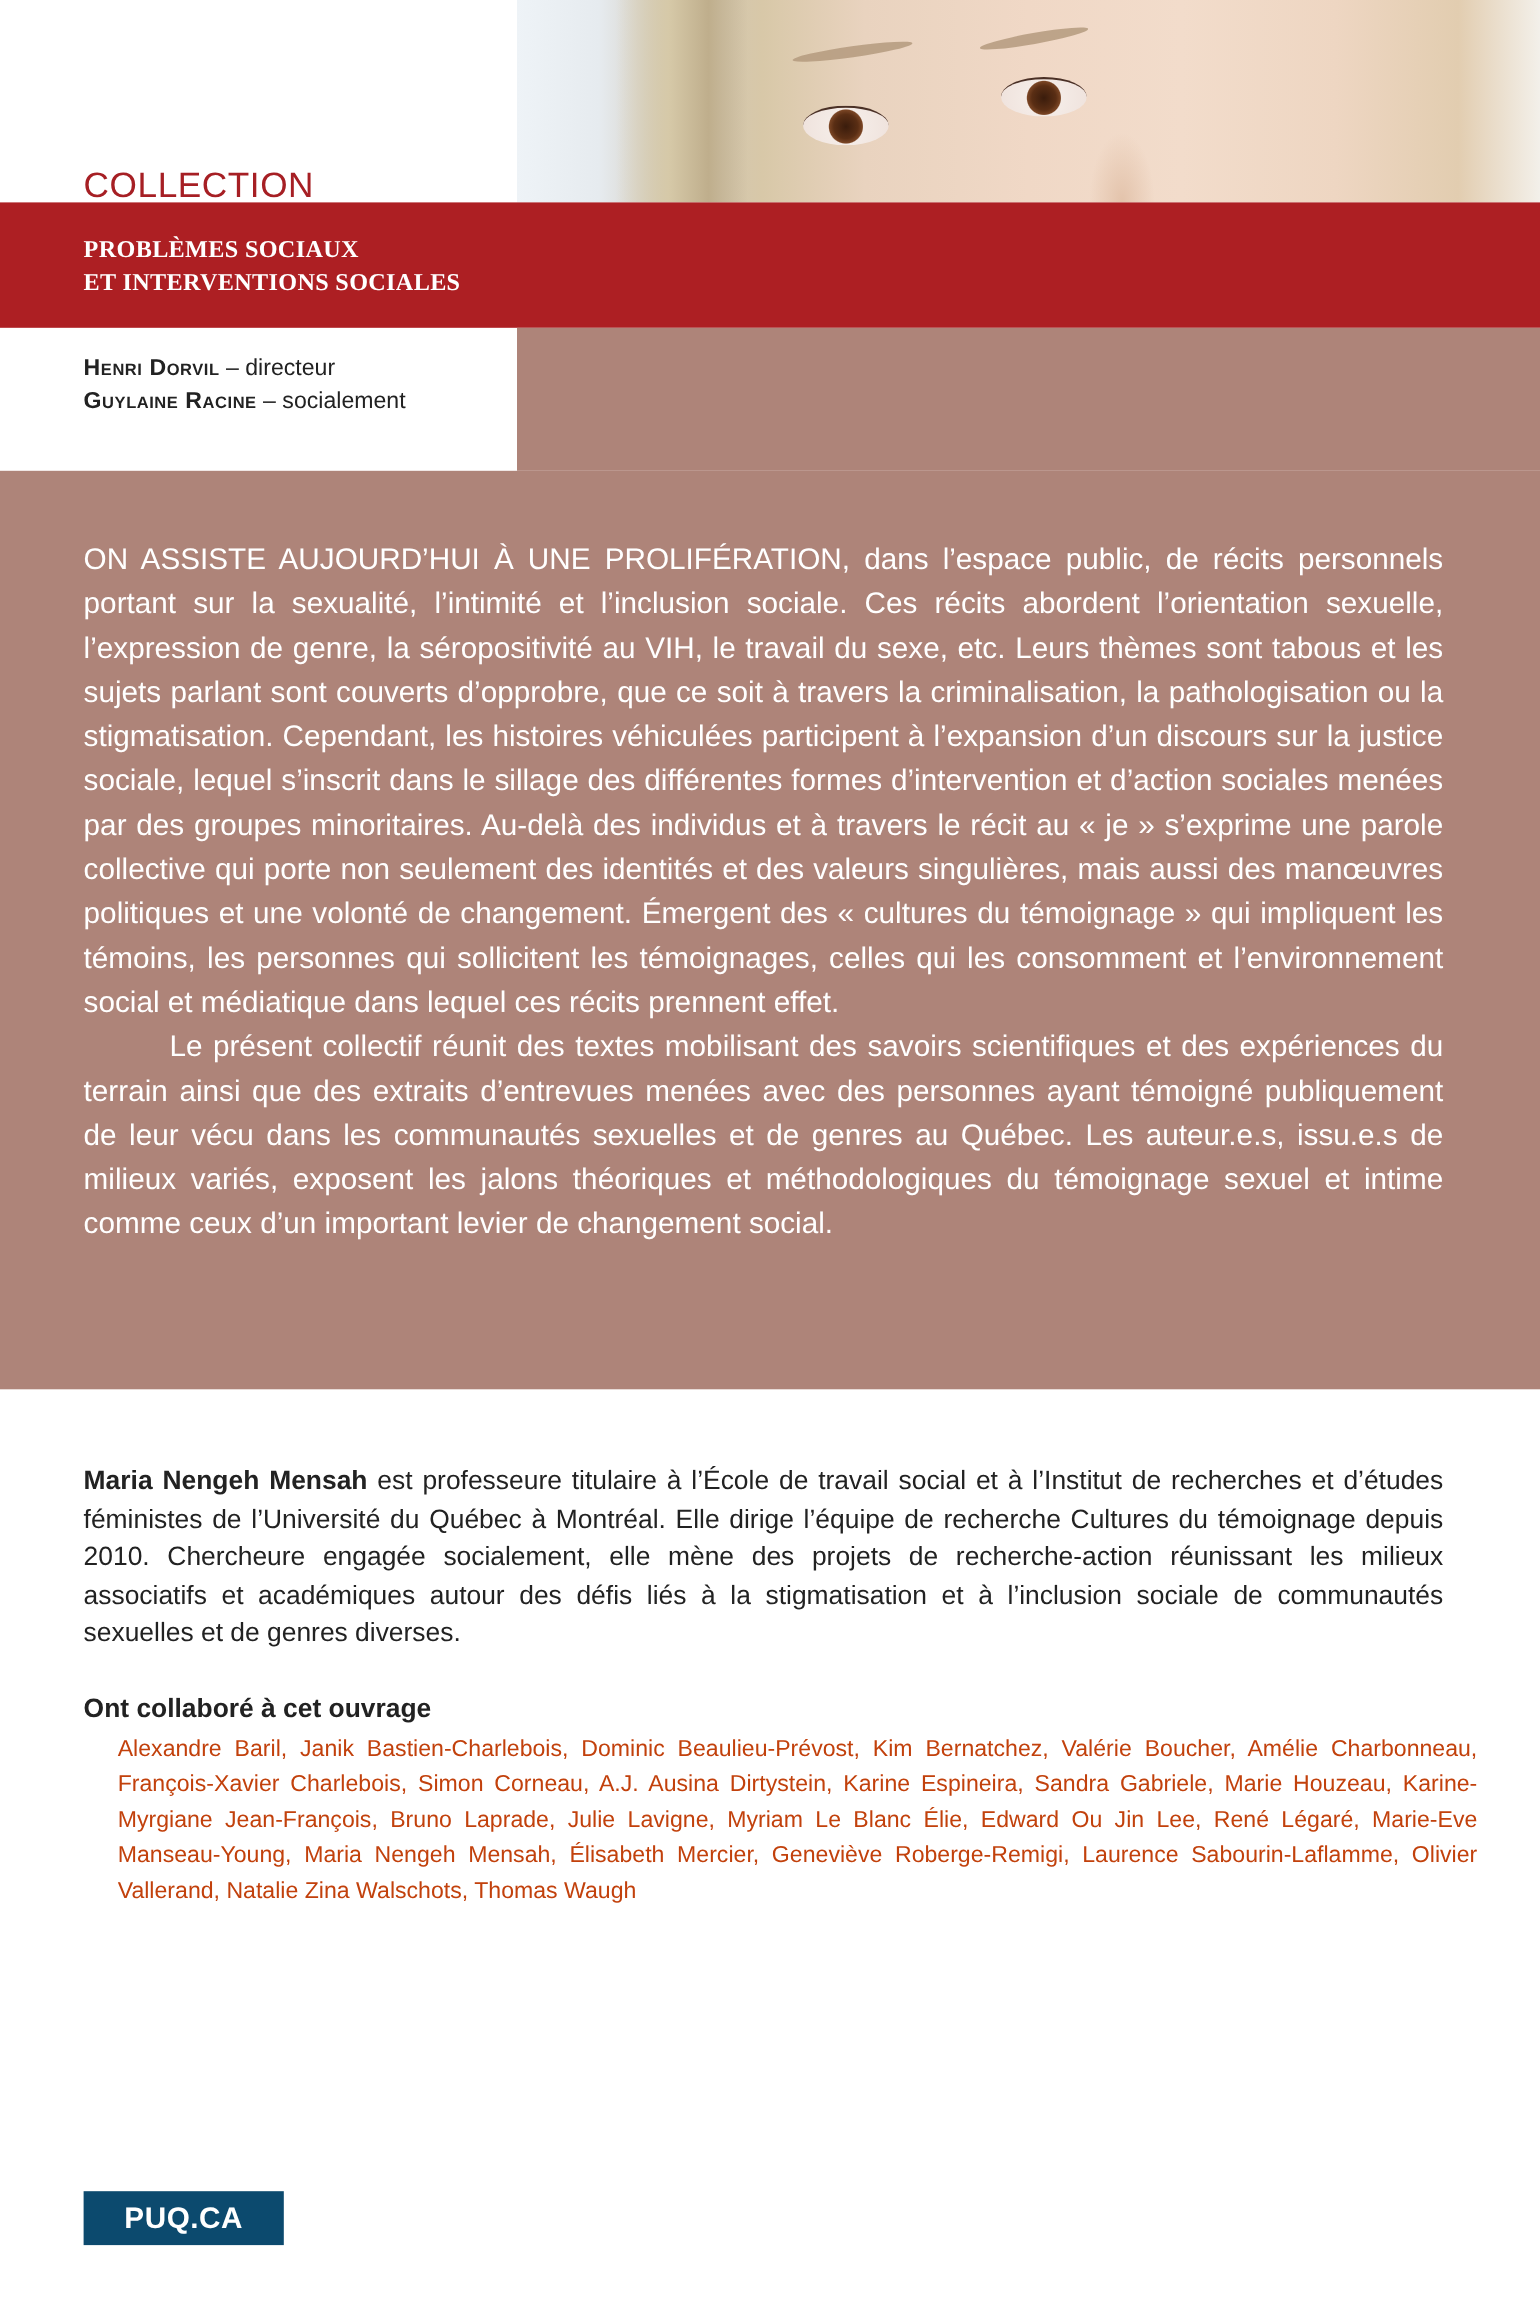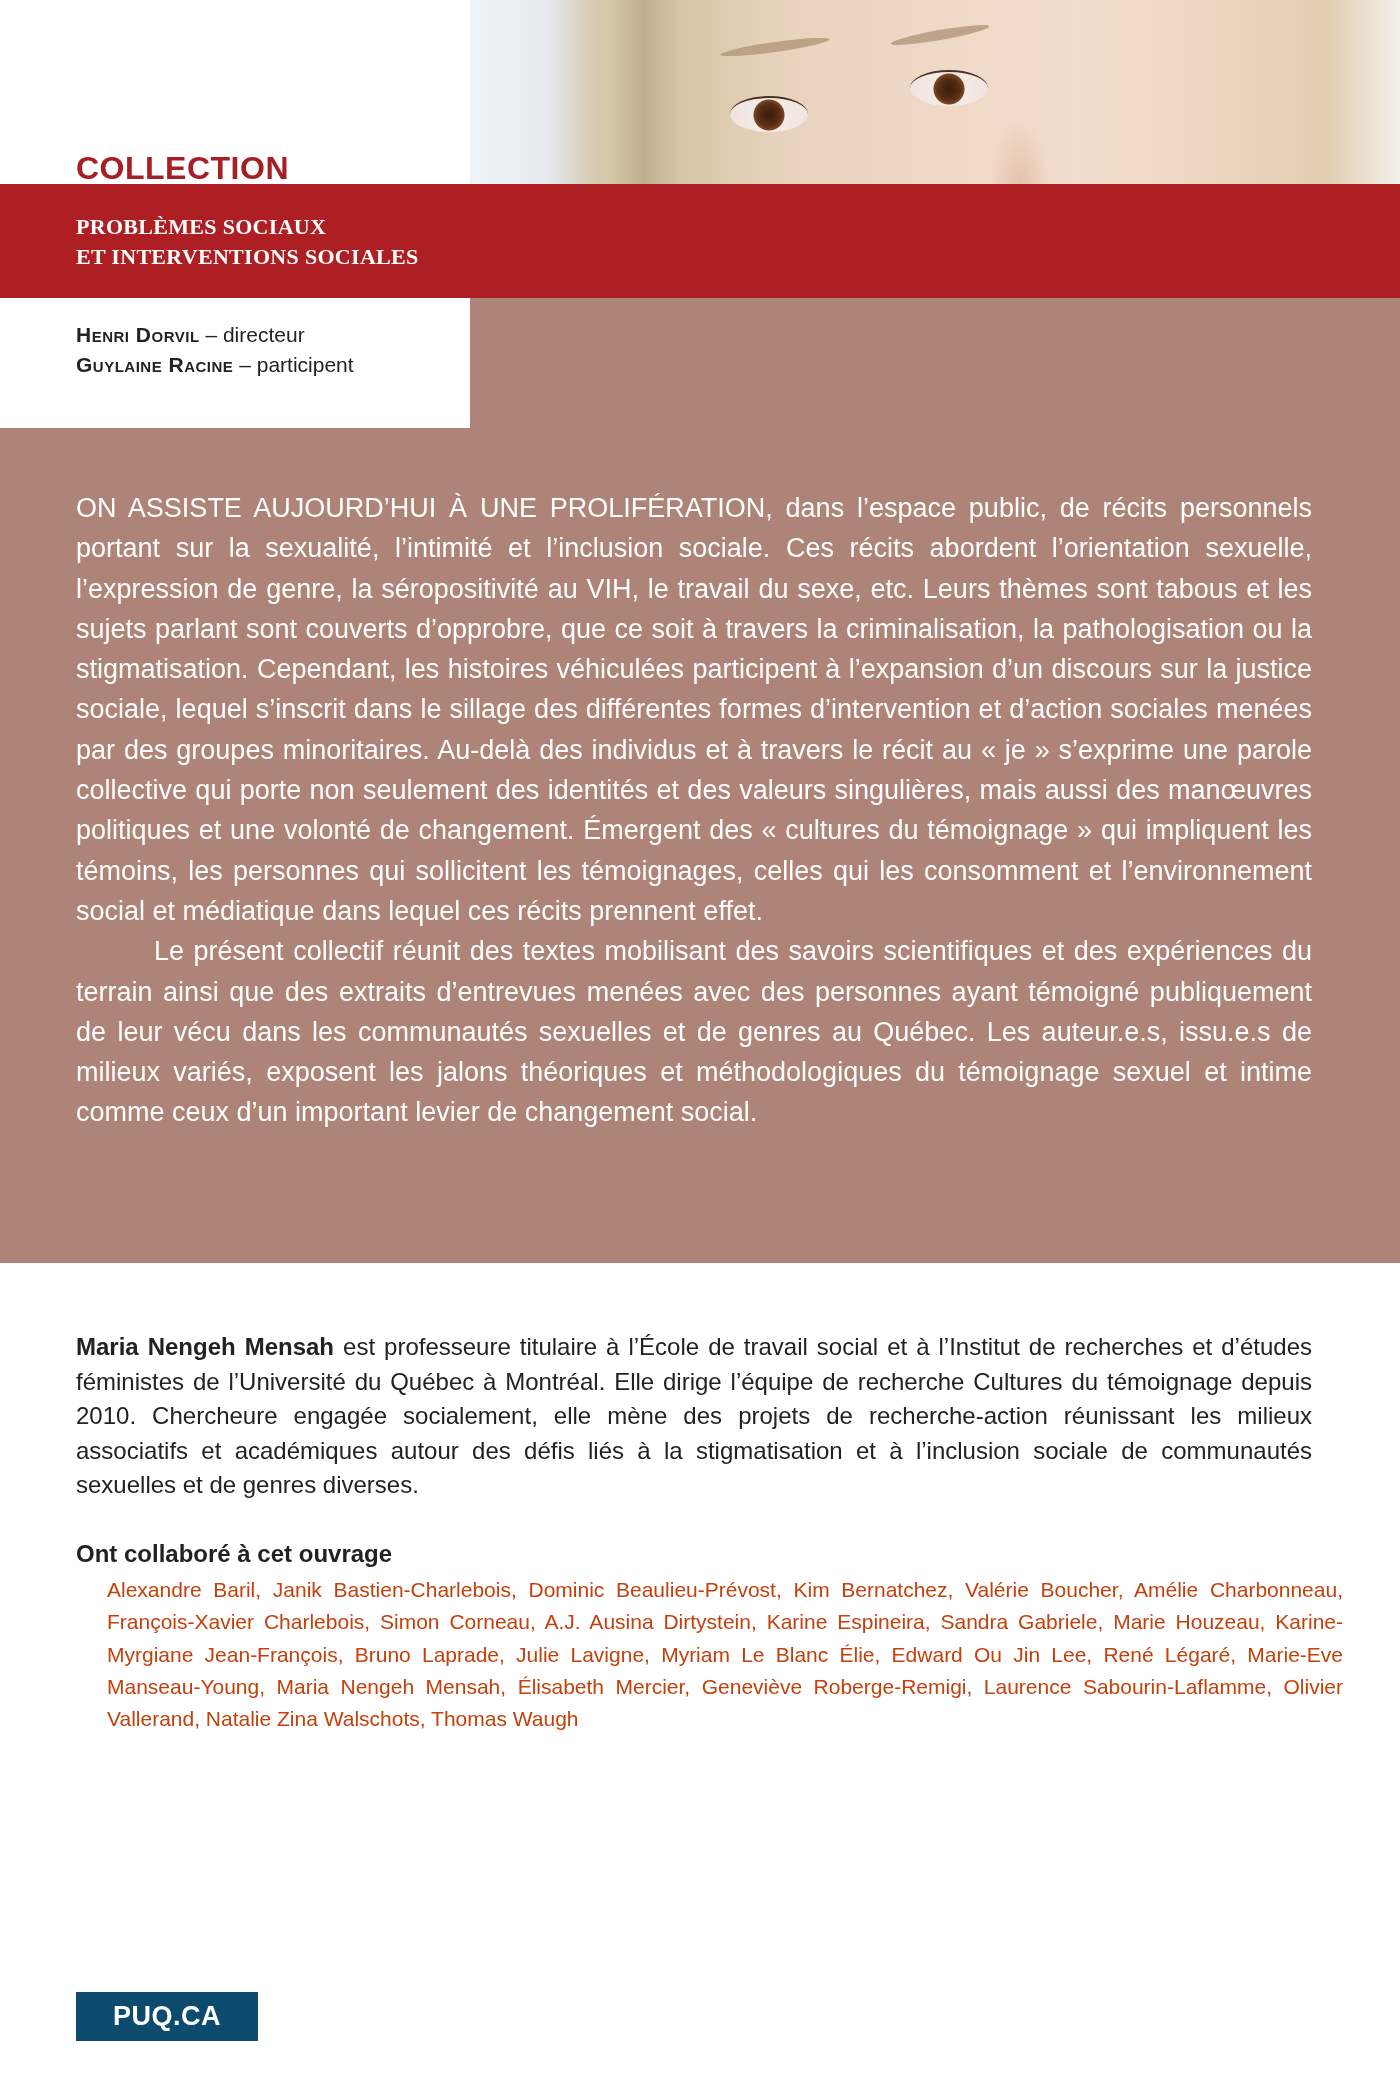--- a/index.html
+++ b/index.html
@@ -15,21 +15,21 @@
     background: linear-gradient(90deg, rgba(210,200,175,0) 0%, #d6c9a8 40%, #bfae8c 70%, rgba(200,180,150,0) 100%); }
   .photo .brow { position: absolute; height: 10px; border-radius: 50%; background: #b49a7e; opacity: .85; }
   .photo .eye { position: absolute; width: 78px; height: 36px; border-radius: 50%;
     background: radial-gradient(circle at 50% 50%, #3a1c0c 0, #5a2e14 11px, #7a4524 15px, #f4ebe6 16px, #efe2dc 100%);
     border-top: 2px solid #4a3026; }
   .photo .nose { position: absolute; left: 520px; top: 120px; width: 60px; height: 64px;
     background: radial-gradient(ellipse at 50% 100%, #e3c3ab 0, rgba(240,216,198,0) 70%); }
 
   .collection-title {
     position: absolute; left: 76px; top: 152px; font-size: 32px; color: #a61f24;
-    font-family: "Liberation Sans", sans-serif; letter-spacing: 0.5px; line-height: 1; font-weight: bold;
+    font-family: "Liberation Sans", sans-serif; letter-spacing: 0.5px; line-height: 1;
   }
   .red-band {
     position: absolute; left: 0; top: 184px; width: 1400px; height: 114px; background: #ad1f23;
   }
   .series-name {
     position: absolute; left: 76px; top: 212px; color: #ffffff; font-weight: bold;
     font-size: 22px; line-height: 30px; letter-spacing: 0.3px; font-family: Liberation Serif, serif;
   }
   .directors {
     position: absolute; left: 76px; top: 320px; font-size: 21px; line-height: 30px; color: #222;
@@ -86,21 +86,21 @@
   <div>ET INTERVENTIONS SOCIALES</div>
 </div>
 
 <div class="directors">
   <div>
     <span class="nm">Henri Dorvil</span>
     <span>– directeur</span>
   </div>
   <div>
     <span class="nm">Guylaine Racine</span>
-    <span>– participent</span>
+    <span>– socialement</span>
   </div>
 </div>
 
 <div class="mauve"></div>
 <div class="mauve-main"></div>
 
 <div class="summary">
   <p><span>ON ASSISTE AUJOURD’HUI À UNE PROLIFÉRATION</span><span>, dans l’espace public, de récits personnels portant sur la sexualité, l’intimité et l’inclusion sociale. Ces récits abordent l’orientation sexuelle, l’expression de genre, la séropositivité au VIH, le travail du sexe, etc. Leurs thèmes sont tabous et les sujets parlant sont couverts d’opprobre, que ce soit à travers la criminalisation, la pathologisation ou la stigmatisation. Cependant, les histoires véhiculées participent à l’expansion d’un discours sur la justice sociale, lequel s’inscrit dans le sillage des différentes formes d’intervention et d’action sociales menées par des groupes minoritaires. Au-delà des individus et à travers le récit au « je » s’exprime une parole collective qui porte non seulement des identités et des valeurs singulières, mais aussi des manœuvres politiques et une volonté de changement. Émergent des « cultures du témoignage » qui impliquent les témoins, les personnes qui sollicitent les témoignages, celles qui les consomment et l’environnement social et médiatique dans lequel ces récits prennent effet.</span></p>
   <p>Le présent collectif réunit des textes mobilisant des savoirs scientifiques et des expériences du terrain ainsi que des extraits d’entrevues menées avec des personnes ayant témoigné publiquement de leur vécu dans les communautés sexuelles et de genres au Québec. Les auteur.e.s, issu.e.s de milieux variés, exposent les jalons théoriques et méthodologiques du témoignage sexuel et intime comme ceux d’un important levier de changement social.</p>
 </div>

